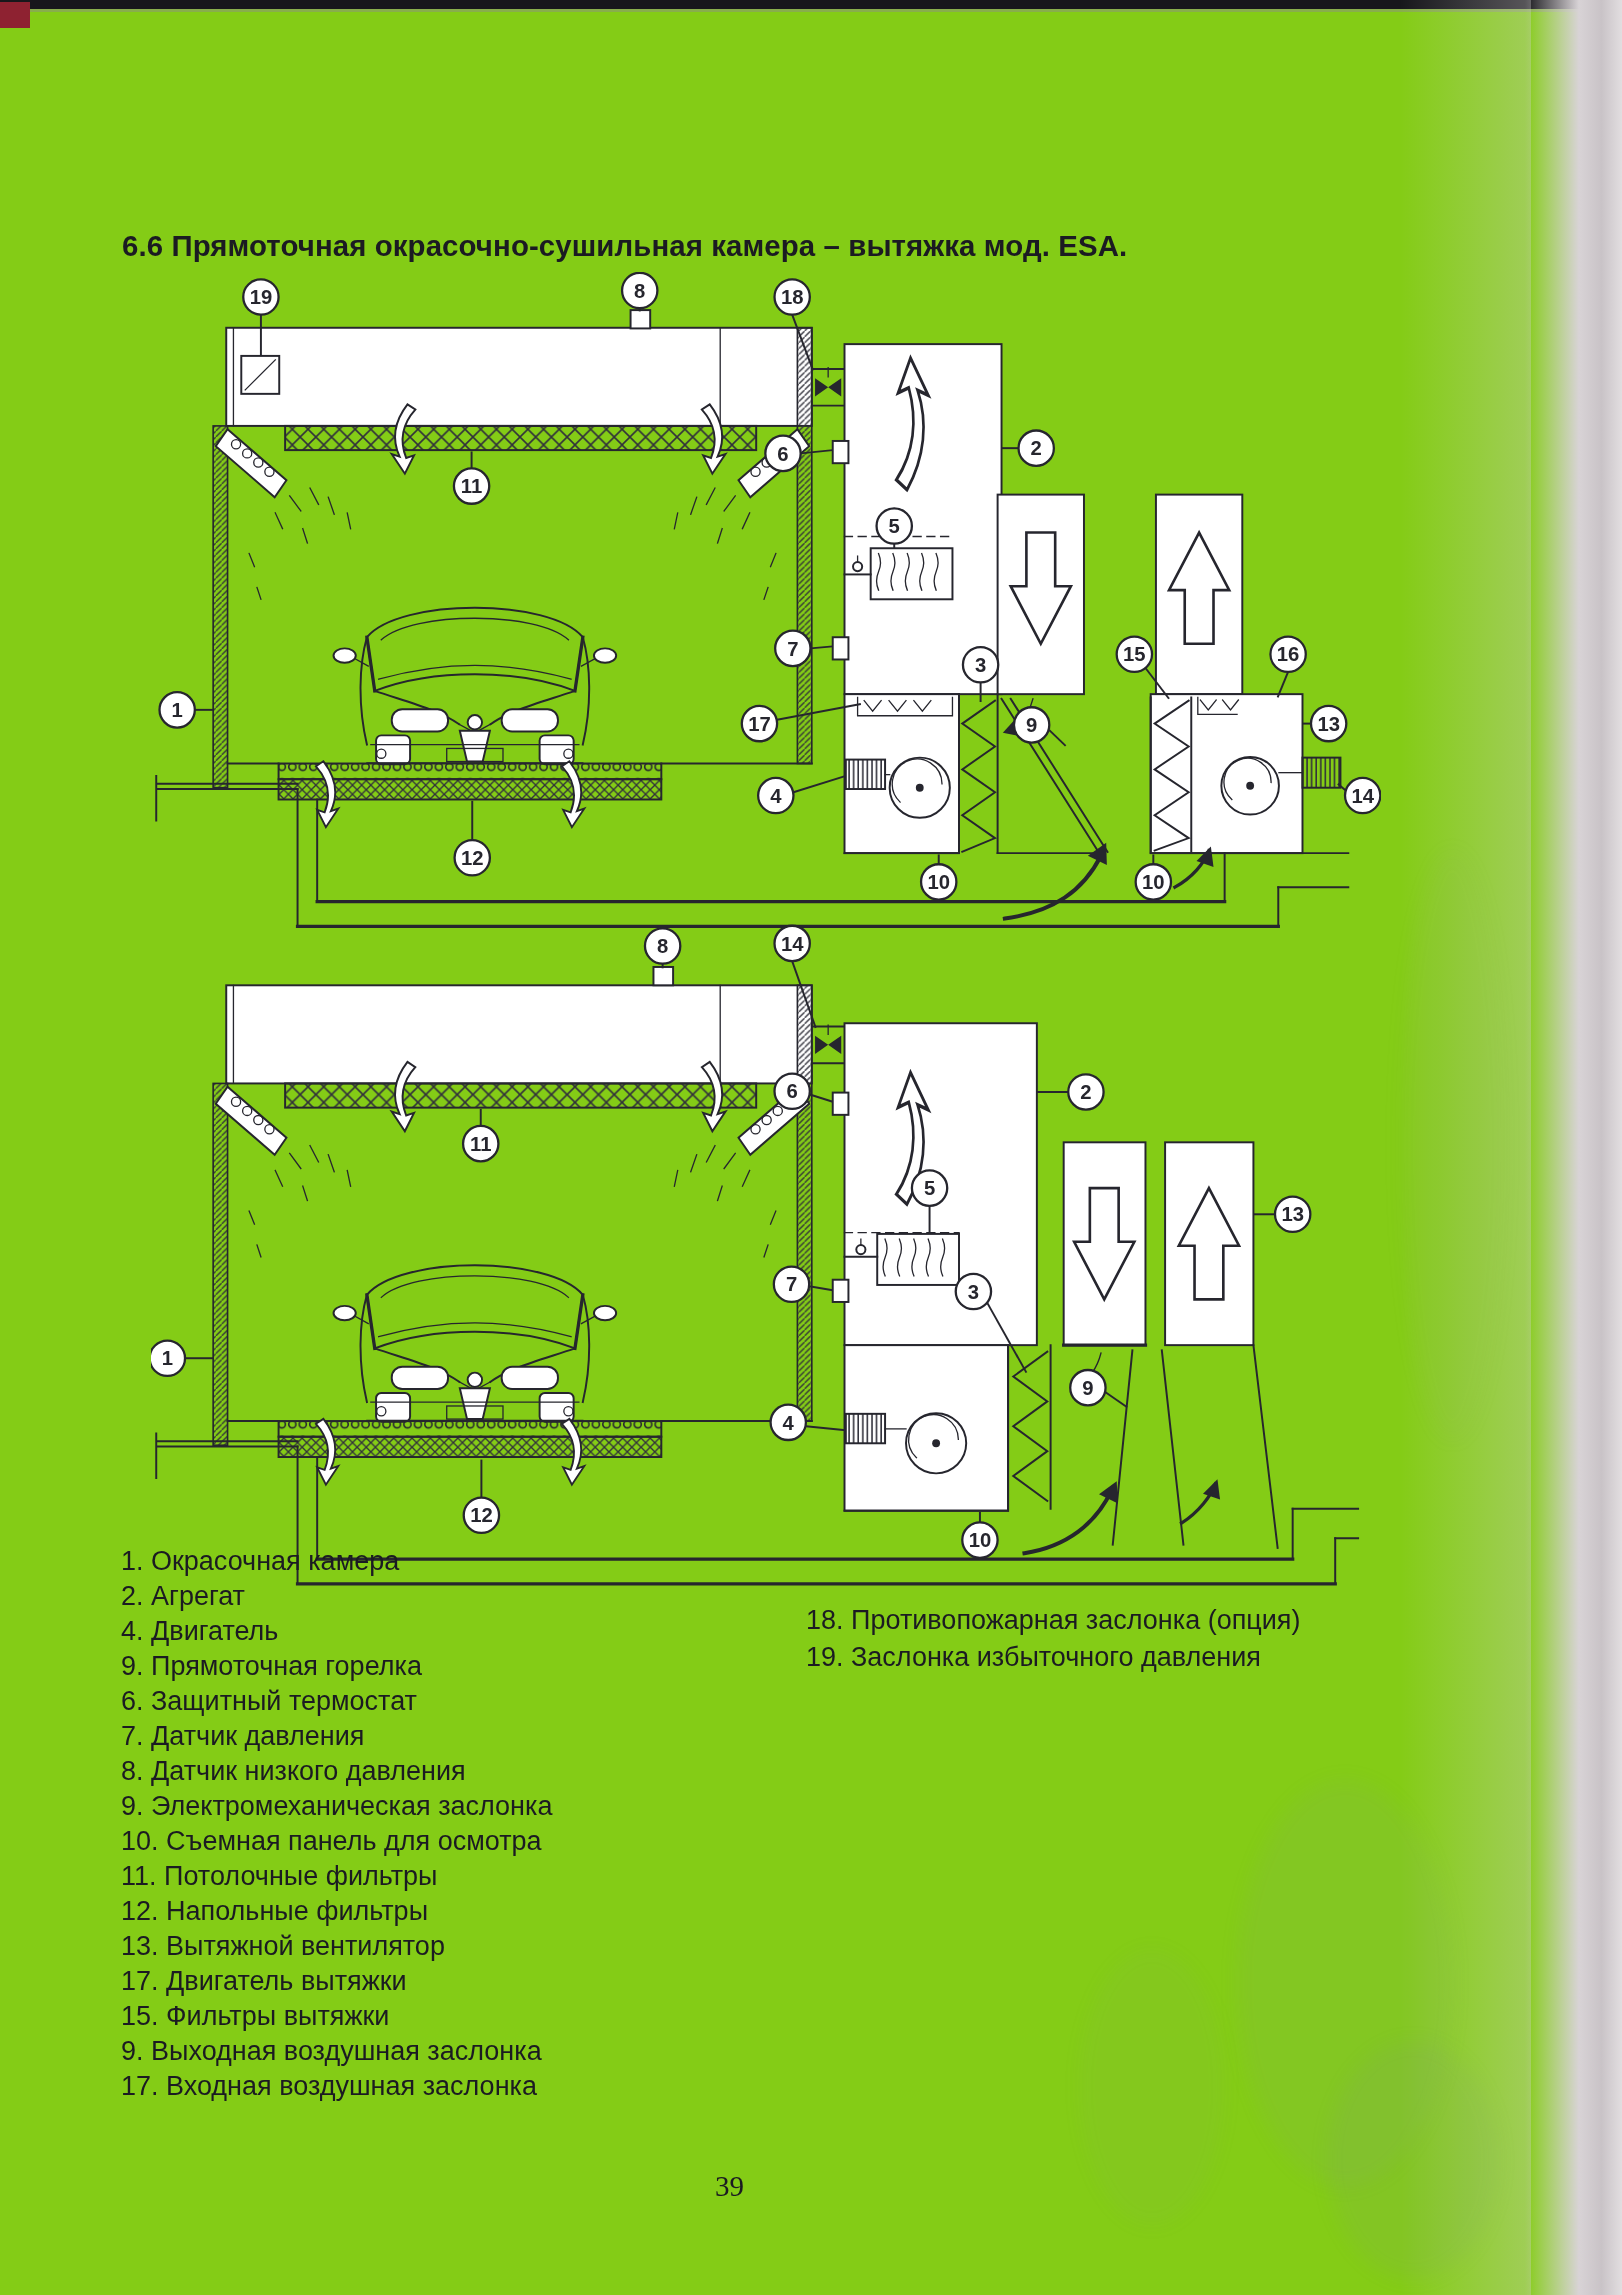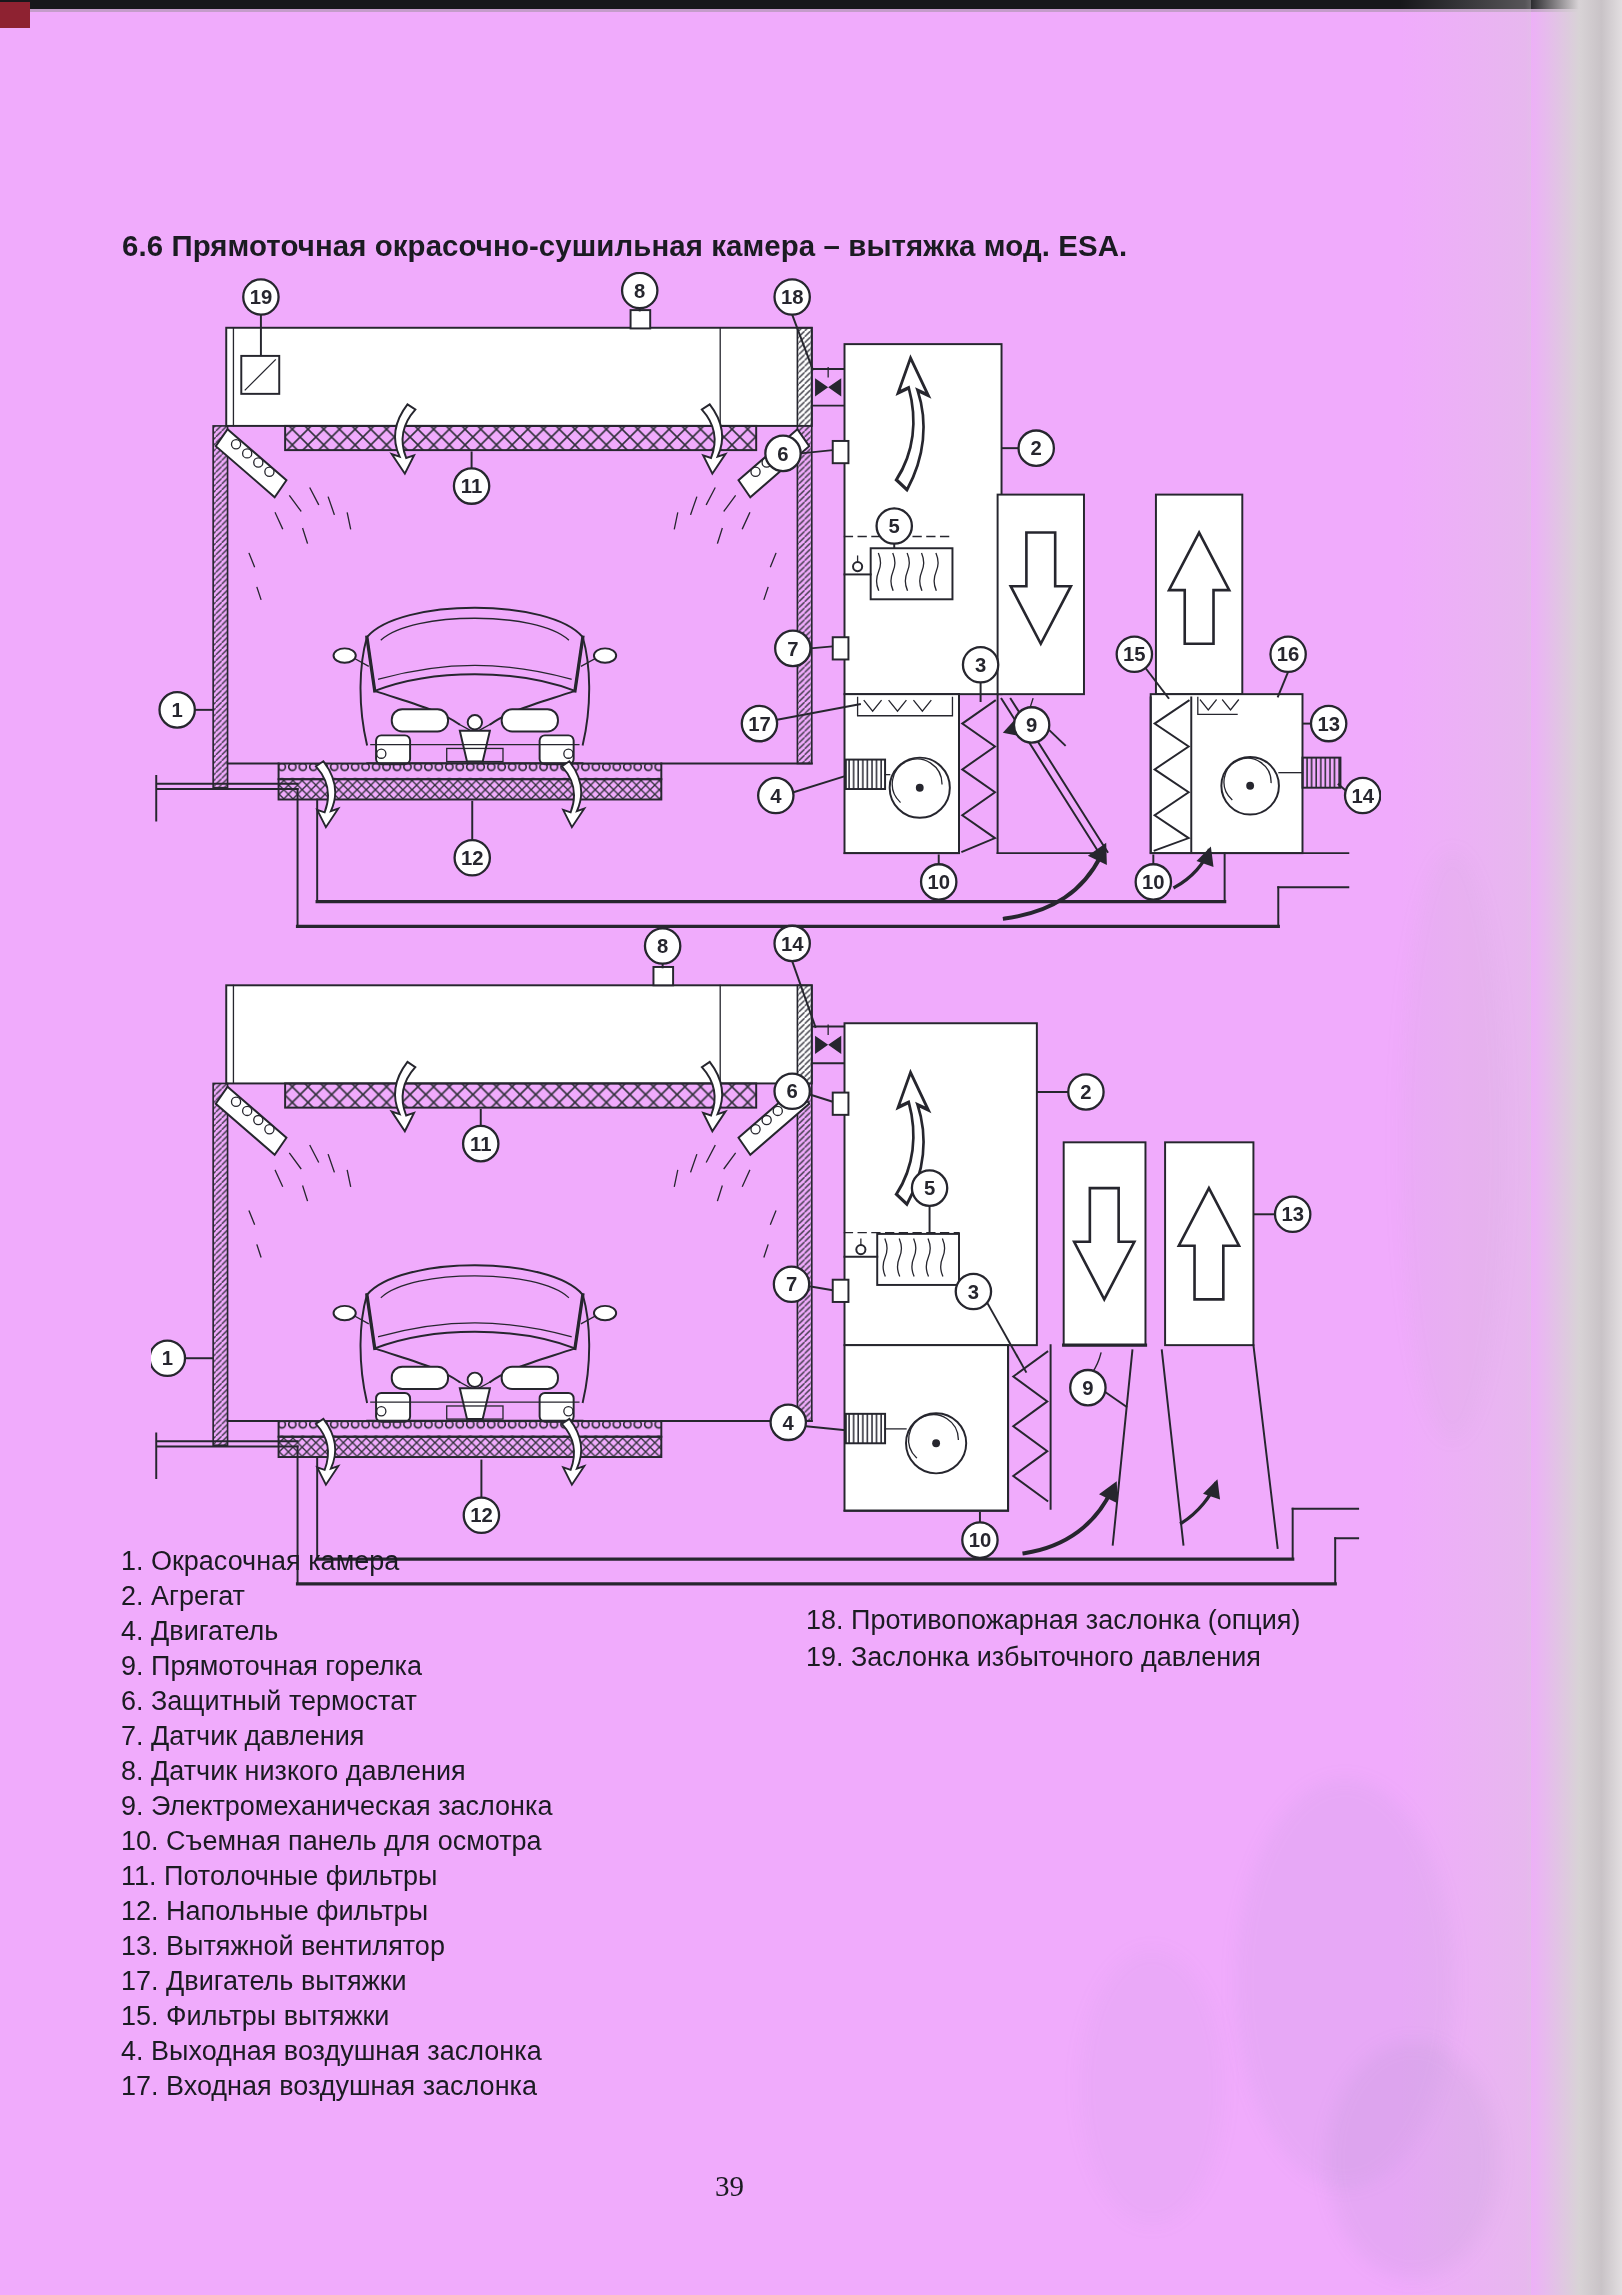--- a/index.html
+++ b/index.html
@@ -1,16 +1,16 @@
 <!DOCTYPE html>
 <html style="font-size:10.5px"><head>
 <meta charset="utf-8">
 <style>
   html,body{margin:0;padding:0;background:#e9e7e8;}
-  .page{position:relative;width:1623px;height:2295px;background:#f0abfc;overflow:hidden;
+  .page{position:relative;width:1623px;height:2295px;background:#84cc16;overflow:hidden;
         font-family:"Liberation Sans",sans-serif;color:#1b1b22;}
   
   .topbar{position:absolute;left:0;top:0;width:1623px;height:9.2px;background:#17171b;}
   .topbar2{position:absolute;left:0;top:9.2px;width:1623px;height:3.3px;background:#8f8a8d;opacity:.45;}
   .redcorner{position:absolute;left:0;top:2px;width:30px;height:26px;background:#8e2231;}
   .rightband{position:absolute;top:0;right:0;width:98px;height:2295px;
      background:linear-gradient(90deg, rgba(205,200,203,0) 0%, #d8d3d6 55%, #c9c3c7 78%, #e3dfe1 100%);}
   .rightband2{position:absolute;top:0;right:92px;width:131px;height:2295px;
      background:linear-gradient(90deg, rgba(215,210,213,0) 0%, rgba(213,208,211,.35) 100%);}
   .smudge{position:absolute;border-radius:50%;filter:blur(9.2px);}
@@ -479,21 +479,21 @@
     <div>6. Защитный термостат</div>
     <div>7. Датчик давления</div>
     <div>8. Датчик низкого давления</div>
     <div>9. Электромеханическая заслонка</div>
     <div>10. Съемная панель для осмотра</div>
     <div>11. Потолочные фильтры</div>
     <div>12. Напольные фильтры</div>
     <div>13. Вытяжной вентилятор</div>
     <div>17. Двигатель вытяжки</div>
     <div>15. Фильтры вытяжки</div>
-    <div>4. Выходная воздушная заслонка</div>
+    <div>9. Выходная воздушная заслонка</div>
     <div>17. Входная воздушная заслонка</div>
   </div>
   <div class="legendR">
     <div>18. Противопожарная заслонка (опция)</div>
     <div>19. Заслонка избыточного давления</div>
   </div>
 
   <div class="pagenum">39</div>
 </div>
 

